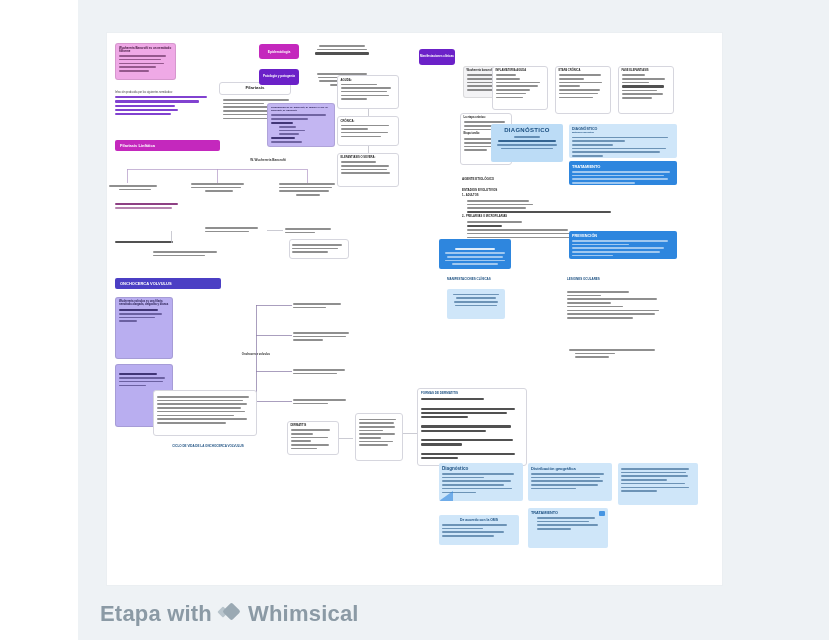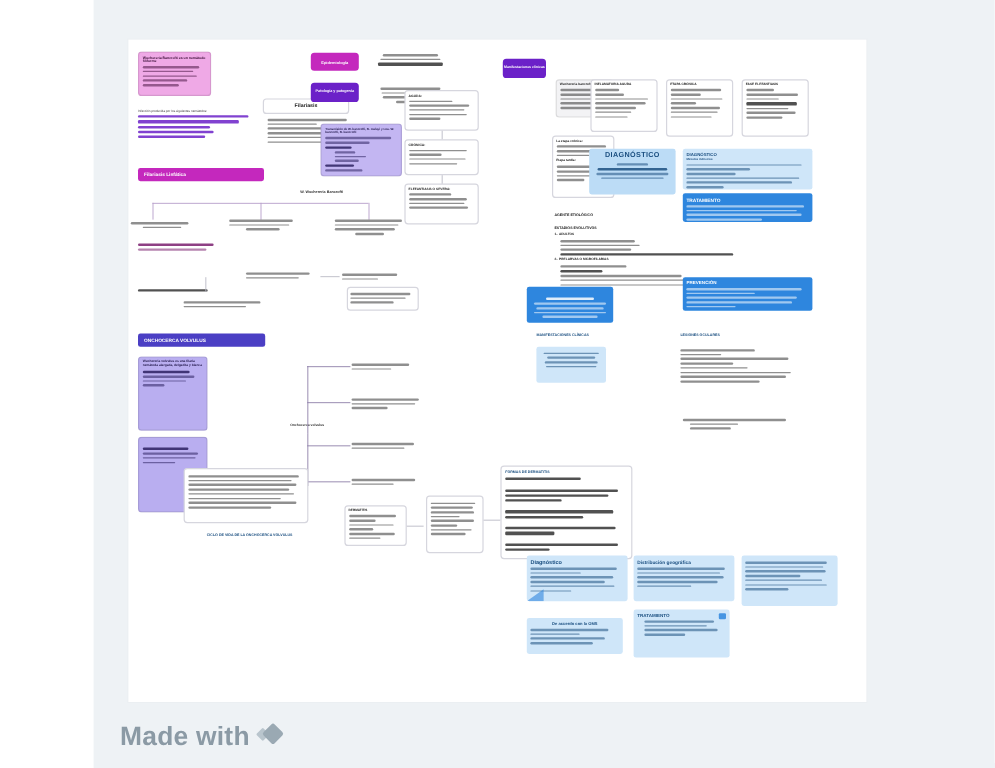--- a/index.html
+++ b/index.html
@@ -572,20 +572,21 @@
         <div class="ln" style="width:82%;margin-left:8%"></div>
         <div class="ln" style="width:46%;margin-left:8%"></div>
       </div>
       <div style="position:absolute;right:3px;top:3px;width:6px;height:5px;background:#2e86de;
                   border-radius:1px;opacity:.85;"></div>
     </div>
 
   </div>
 
   <div class="watermark">
-    <span>Made with</span>
+    <span>Etapa with</span>
     <span class="wm-mark">
       <span class="d2"></span>
         <span class="d1"></span>
     </span>
+    <span>Whimsical</span>
   </div>
 
 </div>
 
 </body></html>

